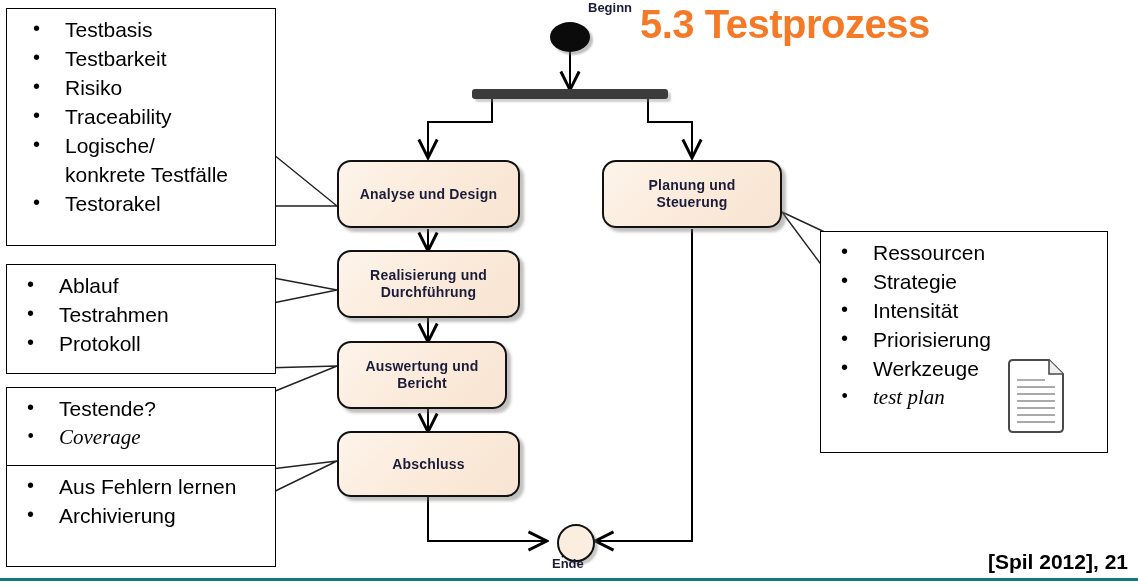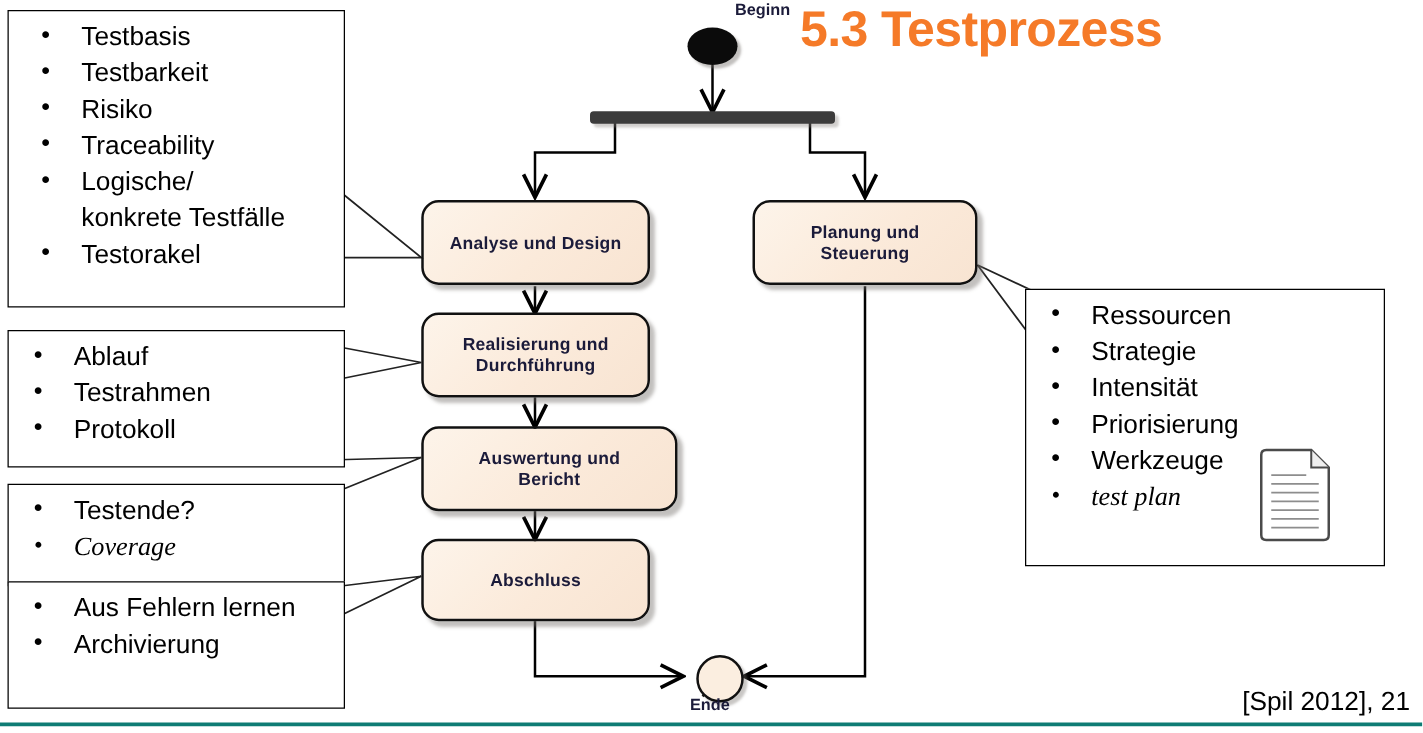--- a/index.html
+++ b/index.html
@@ -32,20 +32,21 @@
   }
 
   
   #footer-ref {
     position: absolute;
     right: 10px;
     top: 550px;
     font-size: 21px;
     color: #000000;
     white-space: nowrap;
+    font-weight: bold;
   }
   #footer-rule {
     position: absolute;
     left: 0px;
     top: 578px;
     width: 1138px;
     height: 3px;
     background: #0E7C74;
   }
 
@@ -228,21 +229,21 @@
     <span>Analyse und Design</span>
   </div>
 
   <div class="activity" style="left:337px; top:250px; width:183px; height:68px;">
     <span>
       <span>Realisierung und</span><br>
       <span>Durchführung</span>
     </span>
   </div>
 
-  <div class="activity" style="left:337px; top:341px; width:205px; height:68px;">
+  <div class="activity" style="left:337px; top:341px; width:170px; height:68px;">
     <span>
       <span>Auswertung und</span><br>
       <span>Bericht</span>
     </span>
   </div>
 
   <div class="activity" style="left:602px; top:160px; width:180px; height:68px;">
     <span>
       <span>Planung und</span><br>
       <span>Steuerung</span>

